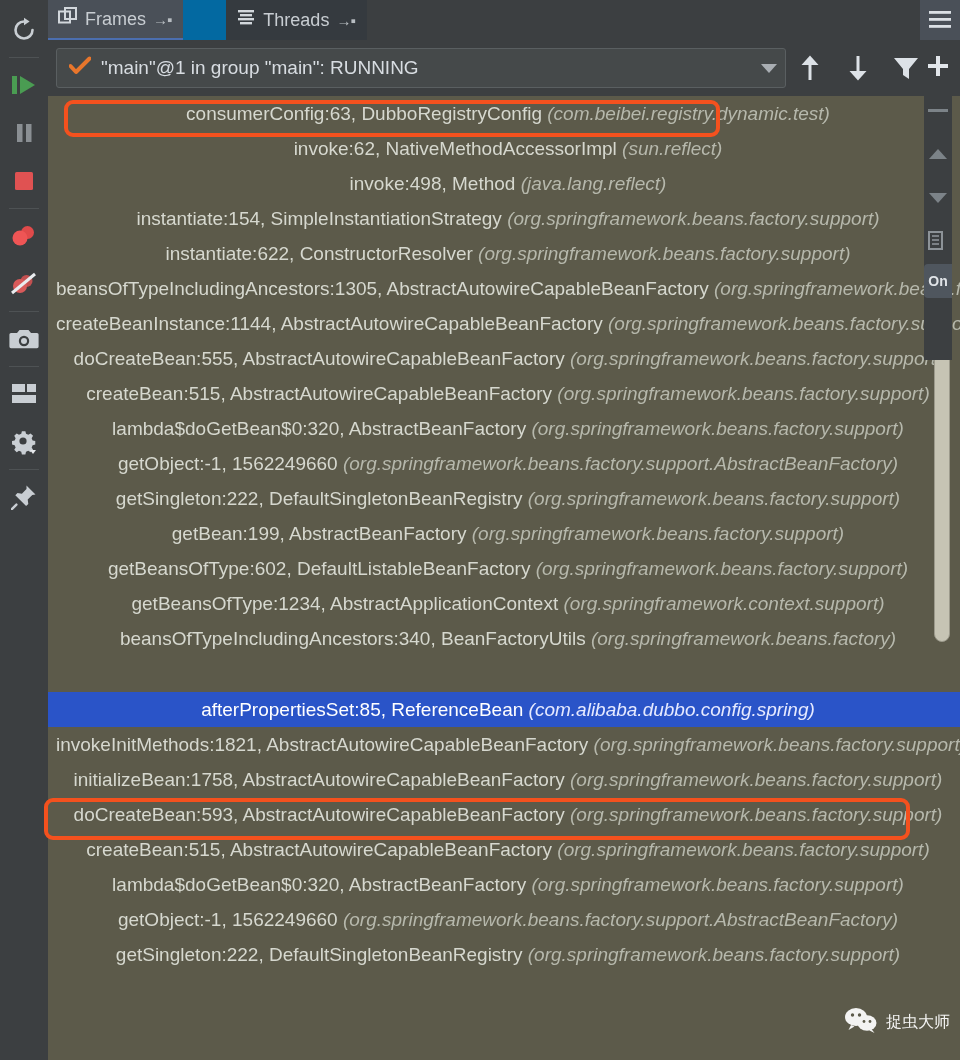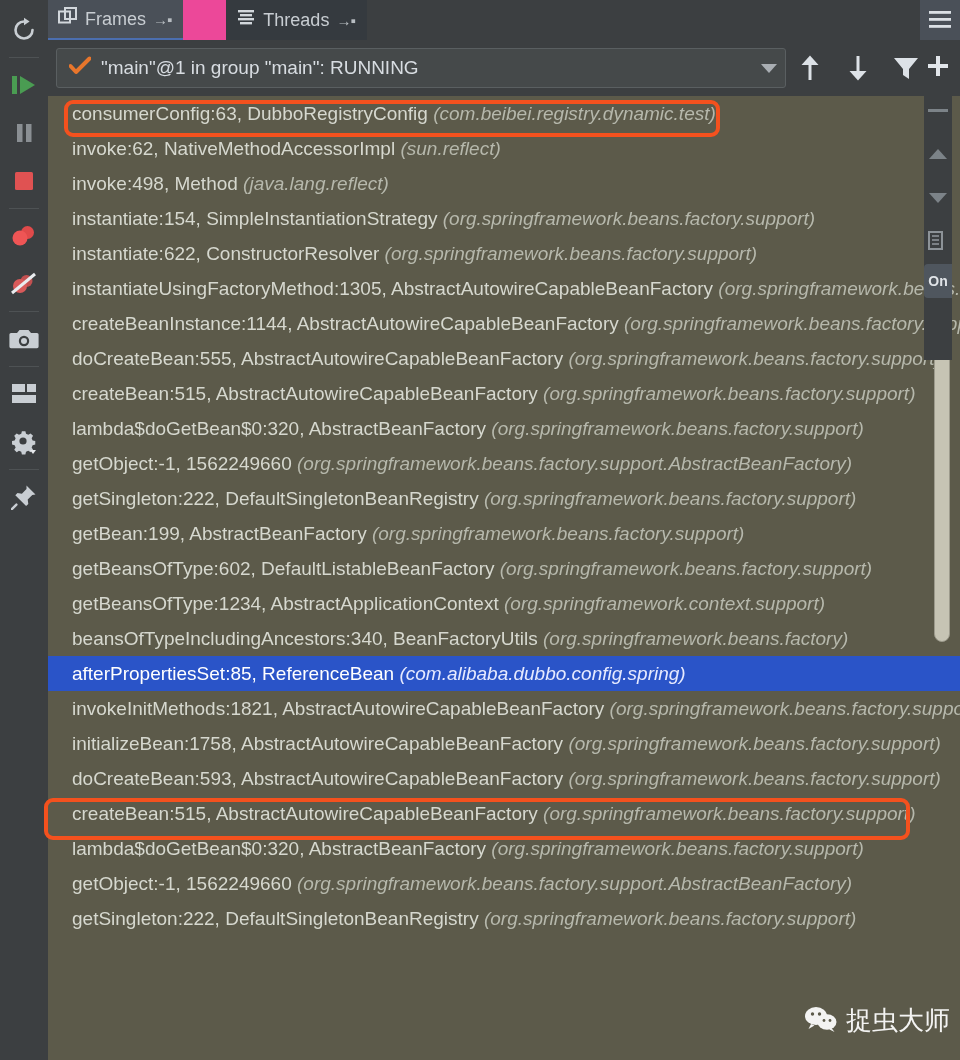--- a/index.html
+++ b/index.html
@@ -21,21 +21,21 @@
   .lt-btn {
     width: 44px; height: 48px;
     display: flex; align-items: center; justify-content: center;
     cursor: pointer;
   }
   .lt-sep { width: 30px; height: 1px; background: #4e5254; margin: 3px 0; }
 
   
   #tabstrip {
     position: absolute; left: 48px; top: 0; width: 912px; height: 40px;
-    background: #ec4899;
+    background: #0369a1;
     display: flex; align-items: stretch;
   }
   .tab {
     display: flex; align-items: center; gap: 7px;
     padding: 0 12px 0 10px;
     font-size: 18px; color: #c8cdd2;
     cursor: pointer;
   }
   .tab.active { background: #4a5058; border-bottom: 2px solid #4b6eaf; }
   .tab.inactive { background: #353a3f; margin-left: 43px; }
@@ -72,24 +72,25 @@
     cursor: pointer; flex: 0 0 auto;
   }
 
   
   #framelist {
     position: absolute; left: 48px; top: 96px; width: 912px; height: 964px;
     background: #5c5a4a; overflow: hidden;
   }
   .frame-row {
     height: 35px; line-height: 35px;
-    padding-left: 24px;
+    padding-left: 8px;
     font-size: 19px; color: #d6d8cf;
     white-space: nowrap; overflow: hidden;
     cursor: pointer;
+    text-align: center;
   }
   .frame-row .pkg { font-style: italic; color: #b6b8ac; }
   .frame-row.selected { background: #2a54c8; color: #ffffff; }
   .frame-row.selected .pkg { color: #e6eaff; }
 
   
   .annot {
     position: absolute; border: 4px solid #f4511e; border-radius: 9px;
     pointer-events: none;
   }
@@ -120,21 +121,21 @@
     overflow: hidden;
   }
 
   
   #watermark {
     position: absolute; right: 10px; bottom: 22px;
     display: flex; align-items: center; gap: 8px;
     opacity: 0.93; pointer-events: none;
   }
   #watermark .wm-text {
-    font-size: 26px; color: #ffffff; font-family: "DejaVu Sans", sans-serif;
+    font-size: 16px; color: #ffffff; font-family: "DejaVu Sans", sans-serif;
   }
 </style>
 </head>
 <body>
 
 <div id="app">
 
   <div id="left-toolbar">
 
     <div class="lt-btn" title="Rerun">
@@ -324,32 +325,32 @@
     <div id="rt-on">On</div>
   </div>
 
   <div id="framelist" style="background: rgb(92, 90, 74);">
     <div id="fl-rows">
         <div class="frame-row"><span>consumerConfig:63, DubboRegistryConfig</span><span class="pkg"> (com.beibei.registry.dynamic.test)</span></div>
         <div class="frame-row"><span>invoke:62, NativeMethodAccessorImpl</span><span class="pkg"> (sun.reflect)</span></div>
         <div class="frame-row"><span>invoke:498, Method</span><span class="pkg"> (java.lang.reflect)</span></div>
         <div class="frame-row"><span>instantiate:154, SimpleInstantiationStrategy</span><span class="pkg"> (org.springframework.beans.factory.support)</span></div>
         <div class="frame-row"><span>instantiate:622, ConstructorResolver</span><span class="pkg"> (org.springframework.beans.factory.support)</span></div>
-        <div class="frame-row"><span>instantiateUsingFactoryMethod:1305, AbstractAutowireCapableBeanFactory</span><span class="pkg"> (org.springframework.beans.factory.support)</span></div>
+        <div class="frame-row"><span>beansOfTypeIncludingAncestors:1305, AbstractAutowireCapableBeanFactory</span><span class="pkg"> (org.springframework.beans.factory.support)</span></div>
         <div class="frame-row"><span>createBeanInstance:1144, AbstractAutowireCapableBeanFactory</span><span class="pkg"> (org.springframework.beans.factory.support)</span></div>
         <div class="frame-row"><span>doCreateBean:555, AbstractAutowireCapableBeanFactory</span><span class="pkg"> (org.springframework.beans.factory.support)</span></div>
         <div class="frame-row"><span>createBean:515, AbstractAutowireCapableBeanFactory</span><span class="pkg"> (org.springframework.beans.factory.support)</span></div>
         <div class="frame-row"><span>lambda$doGetBean$0:320, AbstractBeanFactory</span><span class="pkg"> (org.springframework.beans.factory.support)</span></div>
         <div class="frame-row"><span>getObject:-1, 1562249660</span><span class="pkg"> (org.springframework.beans.factory.support.AbstractBeanFactory)</span></div>
         <div class="frame-row"><span>getSingleton:222, DefaultSingletonBeanRegistry</span><span class="pkg"> (org.springframework.beans.factory.support)</span></div>
         <div class="frame-row"><span>getBean:199, AbstractBeanFactory</span><span class="pkg"> (org.springframework.beans.factory.support)</span></div>
         <div class="frame-row"><span>getBeansOfType:602, DefaultListableBeanFactory</span><span class="pkg"> (org.springframework.beans.factory.support)</span></div>
         <div class="frame-row"><span>getBeansOfType:1234, AbstractApplicationContext</span><span class="pkg"> (org.springframework.context.support)</span></div>
         <div class="frame-row"><span>beansOfTypeIncludingAncestors:340, BeanFactoryUtils</span><span class="pkg"> (org.springframework.beans.factory)</span></div>
-        <div class="frame-row selected" style="background: rgb(42, 84, 200);"><span>afterPropertiesSet:85, ReferenceBean</span><span class="pkg"> (com.alibaba.dubbo.config.spring)</span></div>
+        <div class="frame-row selected" style="background: rgb(42, 84, 200); margin-top: 36px;"><span>afterPropertiesSet:85, ReferenceBean</span><span class="pkg"> (com.alibaba.dubbo.config.spring)</span></div>
         <div class="frame-row"><span>invokeInitMethods:1821, AbstractAutowireCapableBeanFactory</span><span class="pkg"> (org.springframework.beans.factory.support)</span></div>
         <div class="frame-row"><span>initializeBean:1758, AbstractAutowireCapableBeanFactory</span><span class="pkg"> (org.springframework.beans.factory.support)</span></div>
         <div class="frame-row"><span>doCreateBean:593, AbstractAutowireCapableBeanFactory</span><span class="pkg"> (org.springframework.beans.factory.support)</span></div>
         <div class="frame-row"><span>createBean:515, AbstractAutowireCapableBeanFactory</span><span class="pkg"> (org.springframework.beans.factory.support)</span></div>
         <div class="frame-row"><span>lambda$doGetBean$0:320, AbstractBeanFactory</span><span class="pkg"> (org.springframework.beans.factory.support)</span></div>
         <div class="frame-row"><span>getObject:-1, 1562249660</span><span class="pkg"> (org.springframework.beans.factory.support.AbstractBeanFactory)</span></div>
         <div class="frame-row"><span>getSingleton:222, DefaultSingletonBeanRegistry</span><span class="pkg"> (org.springframework.beans.factory.support)</span></div>
       </div>
 
     <div id="fl-scroll-track">

